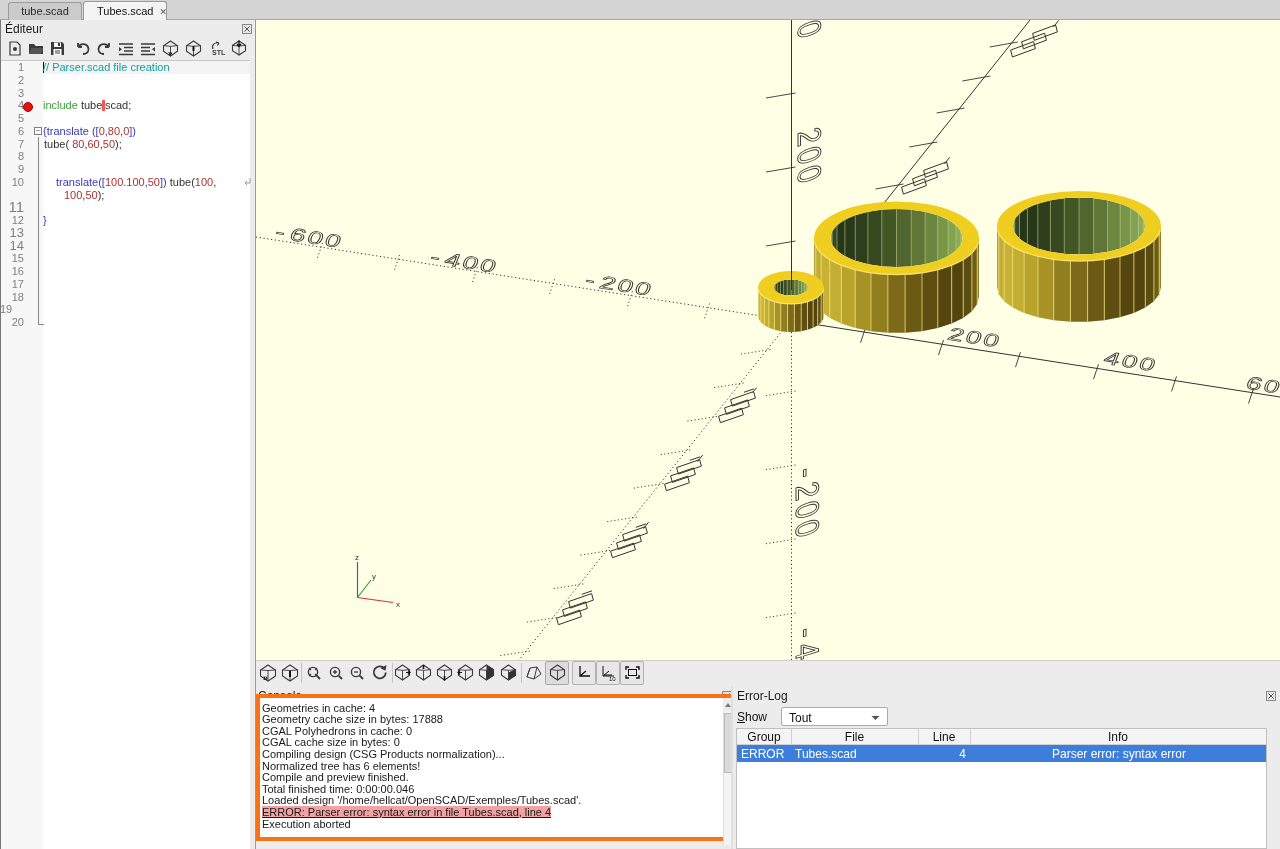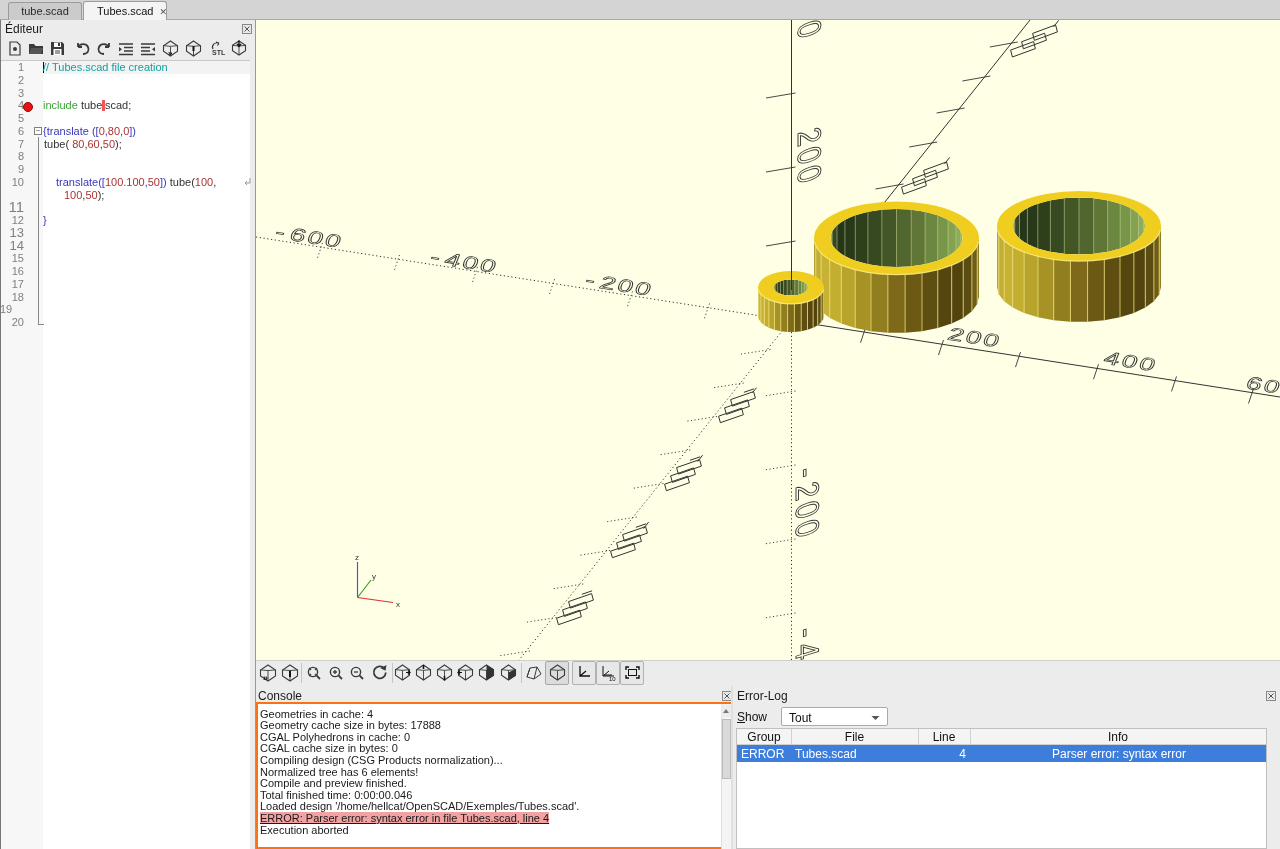--- a/index.html
+++ b/index.html
@@ -95,21 +95,21 @@
 <div class="abs" style="left:0;top:277.75px;width:24px;text-align:right;font-size:11px;color:#7f7f7f;line-height:12.75px">17</div>
 <div class="abs" style="left:0;top:290.50px;width:24px;text-align:right;font-size:11px;color:#7f7f7f;line-height:12.75px">18</div>
 <div class="abs" style="left:0;top:303.25px;width:24px;text-align:left;font-size:11px;color:#7f7f7f;line-height:12.75px">19</div>
 <div class="abs" style="left:0;top:316.00px;width:24px;text-align:right;font-size:11px;color:#7f7f7f;line-height:12.75px">20</div>
 <div class="abs" style="left:43px;top:61.00px;width:207px;height:12.75px;background:#f3f3f3"></div>
 <div class="abs" style="left:42.5px;top:61.50px;width:1.6px;height:11.5px;background:#111"></div>
 <div class="abs" style="left:38px;top:137px;width:1.2px;height:188px;background:#888"></div>
 <div class="abs" style="left:38px;top:324px;width:6px;height:1.2px;background:#888"></div>
 <div class="abs" style="left:34px;top:126.95px;width:8px;height:8px;border:1px solid #808080;background:#fff;font-size:8px;line-height:6px;text-align:center;color:#555">−</div>
 <div class="abs" style="left:23px;top:101.5px;width:10px;height:10px;border-radius:50%;background:#e01414;border:1px solid #a00"></div>
-<div class="abs" style="left:43.0px;top:61.00px;font-size:11px;line-height:12.75px;white-space:pre"><span style="color:#13a0a0">// Tubes.scad file creation</span></div>
+<div class="abs" style="left:43.0px;top:61.00px;font-size:11px;line-height:12.75px;white-space:pre"><span style="color:#13a0a0">// Parser.scad file creation</span></div>
 <div class="abs" style="left:43.0px;top:99.25px;font-size:11px;line-height:12.75px;white-space:pre"><span style="color:#3aa33a">include</span><span style="color:#333"> tube</span><span style="display:inline-block;width:2.6px;height:11px;background:#f25555;vertical-align:-2px"></span><span style="color:#333">scad;</span></div>
 <div class="abs" style="left:43.0px;top:124.75px;font-size:11px;line-height:12.75px;white-space:pre"><span style="color:#3838bb">{translate ([</span><span style="color:#aa3333">0</span><span style="color:#3838bb">,</span><span style="color:#aa3333">80</span><span style="color:#3838bb">,</span><span style="color:#aa3333">0</span><span style="color:#3838bb">])</span></div>
 <div class="abs" style="left:44.0px;top:137.50px;font-size:11px;line-height:12.75px;white-space:pre"><span style="color:#333">tube( </span><span style="color:#aa3333">80</span><span style="color:#333">,</span><span style="color:#aa3333">60</span><span style="color:#333">,</span><span style="color:#aa3333">50</span><span style="color:#333">);</span></div>
 <div class="abs" style="left:56.0px;top:175.75px;font-size:11px;line-height:12.75px;white-space:pre"><span style="color:#3838bb">translate([</span><span style="color:#aa3333">100.100</span><span style="color:#3838bb">,</span><span style="color:#aa3333">50</span><span style="color:#3838bb">]) </span><span style="color:#333">tube(</span><span style="color:#aa3333">100</span><span style="color:#333">,</span></div>
 <div class="abs" style="left:64.0px;top:188.50px;font-size:11px;line-height:12.75px;white-space:pre"><span style="color:#aa3333">100</span><span style="color:#333">,</span><span style="color:#aa3333">50</span><span style="color:#333">);</span></div>
 <div class="abs" style="left:43.0px;top:214.00px;font-size:11px;line-height:12.75px;white-space:pre"><span style="color:#3838bb">}</span></div>
 <svg class="abs" style="left:243px;top:176.8px" width="9" height="11" viewBox="0 0 9 11">
     <path d="M7,1 L7,6 L2,6 M4,4 L2,6 L4,8" stroke="#999" stroke-width="1" fill="none"></path>
   </svg>
 <div class="abs" style="left:255px;top:20px;width:1px;height:829px;background:#999"></div>
@@ -494,21 +494,21 @@
 <svg class="abs" style="left:624px;top:664px" width="17" height="17" viewBox="0 0 17 17">
     <path d="M5,3 L2,3 L2,6 M12,3 L15,3 L15,6 M5,14 L2,14 L2,11 M12,14 L15,14 L15,11" stroke="#111" stroke-width="1.4" fill="none"></path>
     <rect x="4.5" y="5.5" width="8" height="6" stroke="#111" fill="none"></rect>
   </svg>
 <div class="abs" style="left:256px;top:686px;width:384px;height:163px;background:#ececec">
 <div class="abs" style="left:2px;top:3px;font-size:12px;color:#1a1a1a">Console</div>
 <svg class="abs" style="left:466px;top:5px" width="10" height="10" viewBox="0 0 10 10">
       <rect x="0.5" y="0.5" width="9" height="9" fill="#e8e8e8" stroke="#888"></rect>
       <path d="M2.5,2.5 L7.5,7.5 M7.5,2.5 L2.5,7.5" stroke="#555" stroke-width="1"></path>
     </svg>
-<div class="abs" style="left:0;top:16px;width:475px;height:147px;background:#fff;border:2px solid #f97316">
+<div class="abs" style="left:0;top:8px;width:475px;height:147px;background:#fff;border:4px solid #f97316">
 <div class="abs" style="left:2px;top:4.5px;font-size:11px;line-height:11.6px;color:#1a1a1a;white-space:pre">Geometries in cache: 4</div>
 <div class="abs" style="left:2px;top:16.1px;font-size:11px;line-height:11.6px;color:#1a1a1a;white-space:pre">Geometry cache size in bytes: 17888</div>
 <div class="abs" style="left:2px;top:27.7px;font-size:11px;line-height:11.6px;color:#1a1a1a;white-space:pre">CGAL Polyhedrons in cache: 0</div>
 <div class="abs" style="left:2px;top:39.3px;font-size:11px;line-height:11.6px;color:#1a1a1a;white-space:pre">CGAL cache size in bytes: 0</div>
 <div class="abs" style="left:2px;top:50.9px;font-size:11px;line-height:11.6px;color:#1a1a1a;white-space:pre">Compiling design (CSG Products normalization)...</div>
 <div class="abs" style="left:2px;top:62.5px;font-size:11px;line-height:11.6px;color:#1a1a1a;white-space:pre">Normalized tree has 6 elements!</div>
 <div class="abs" style="left:2px;top:74.1px;font-size:11px;line-height:11.6px;color:#1a1a1a;white-space:pre">Compile and preview finished.</div>
 <div class="abs" style="left:2px;top:85.7px;font-size:11px;line-height:11.6px;color:#1a1a1a;white-space:pre">Total finished time: 0:00:00.046</div>
 <div class="abs" style="left:2px;top:97.3px;font-size:11px;line-height:11.6px;color:#1a1a1a;white-space:pre">Loaded design '/home/hellcat/OpenSCAD/Exemples/Tubes.scad'.</div>
 <div class="abs" style="left:2px;top:108.9px;font-size:11px;line-height:11.6px;color:#1a1a1a;white-space:pre"><span style="background:#f2a2a2;text-decoration:underline">ERROR: Parser error: syntax error in file Tubes.scad, line 4</span></div>

